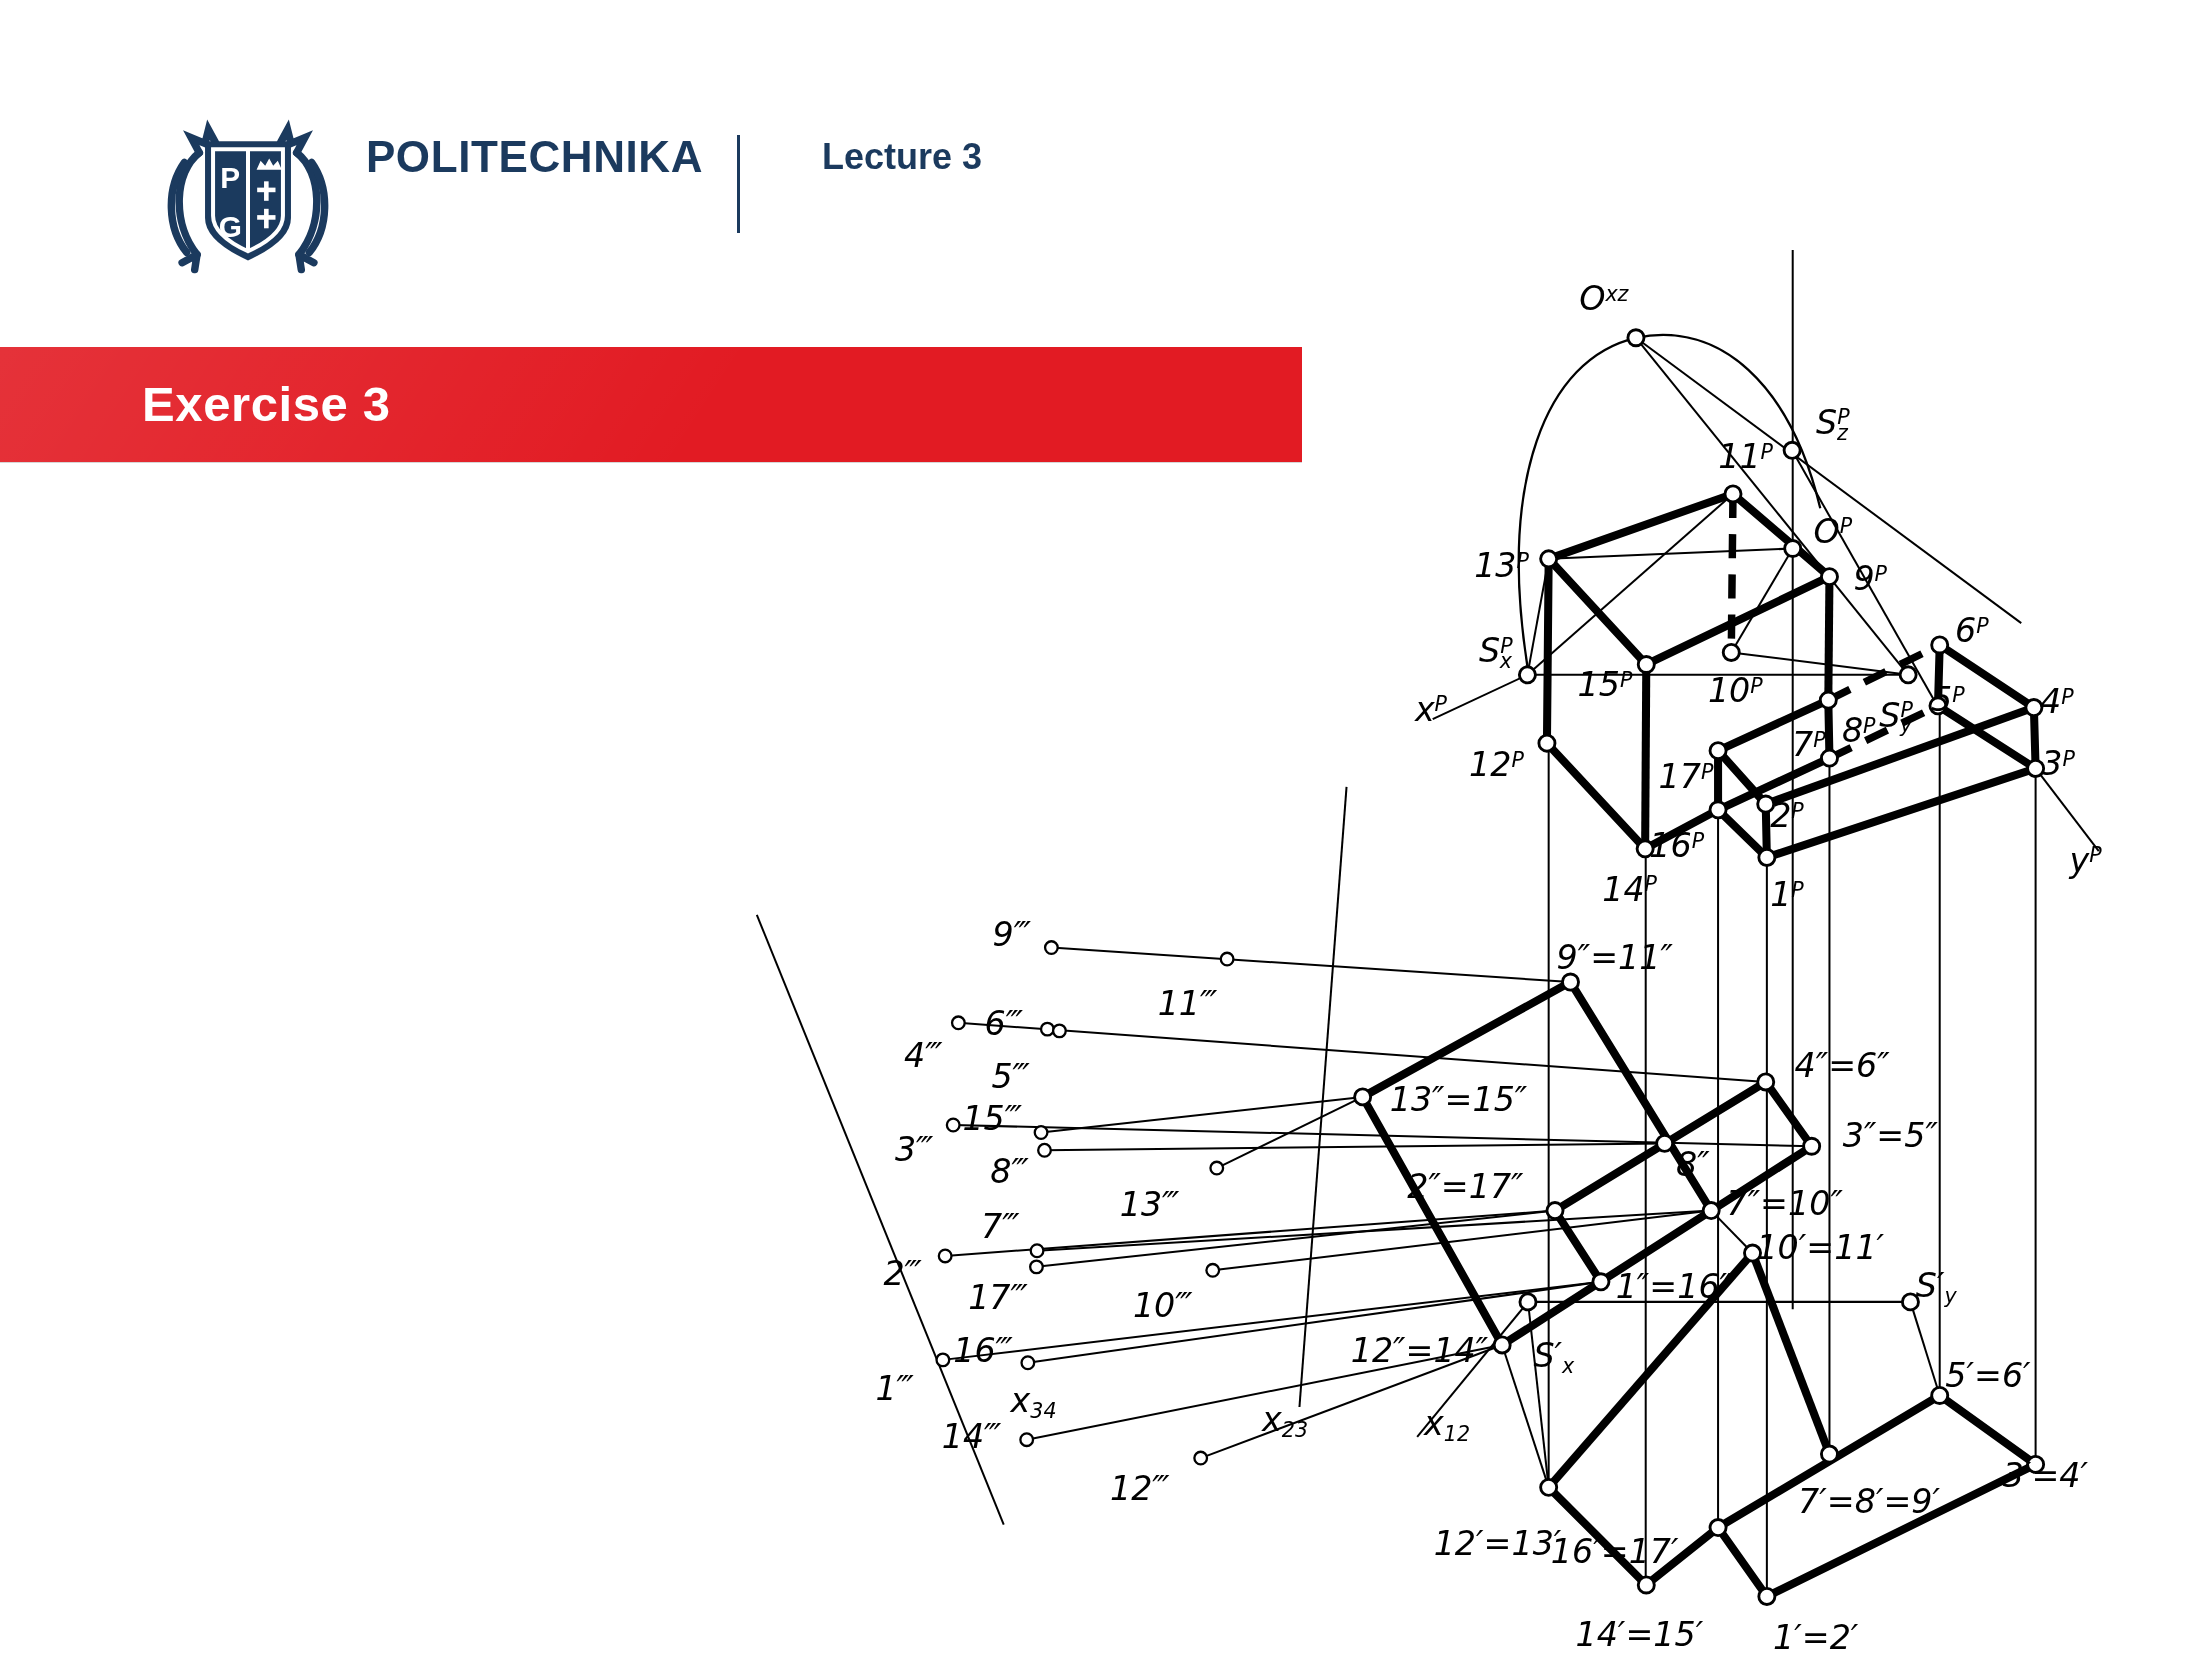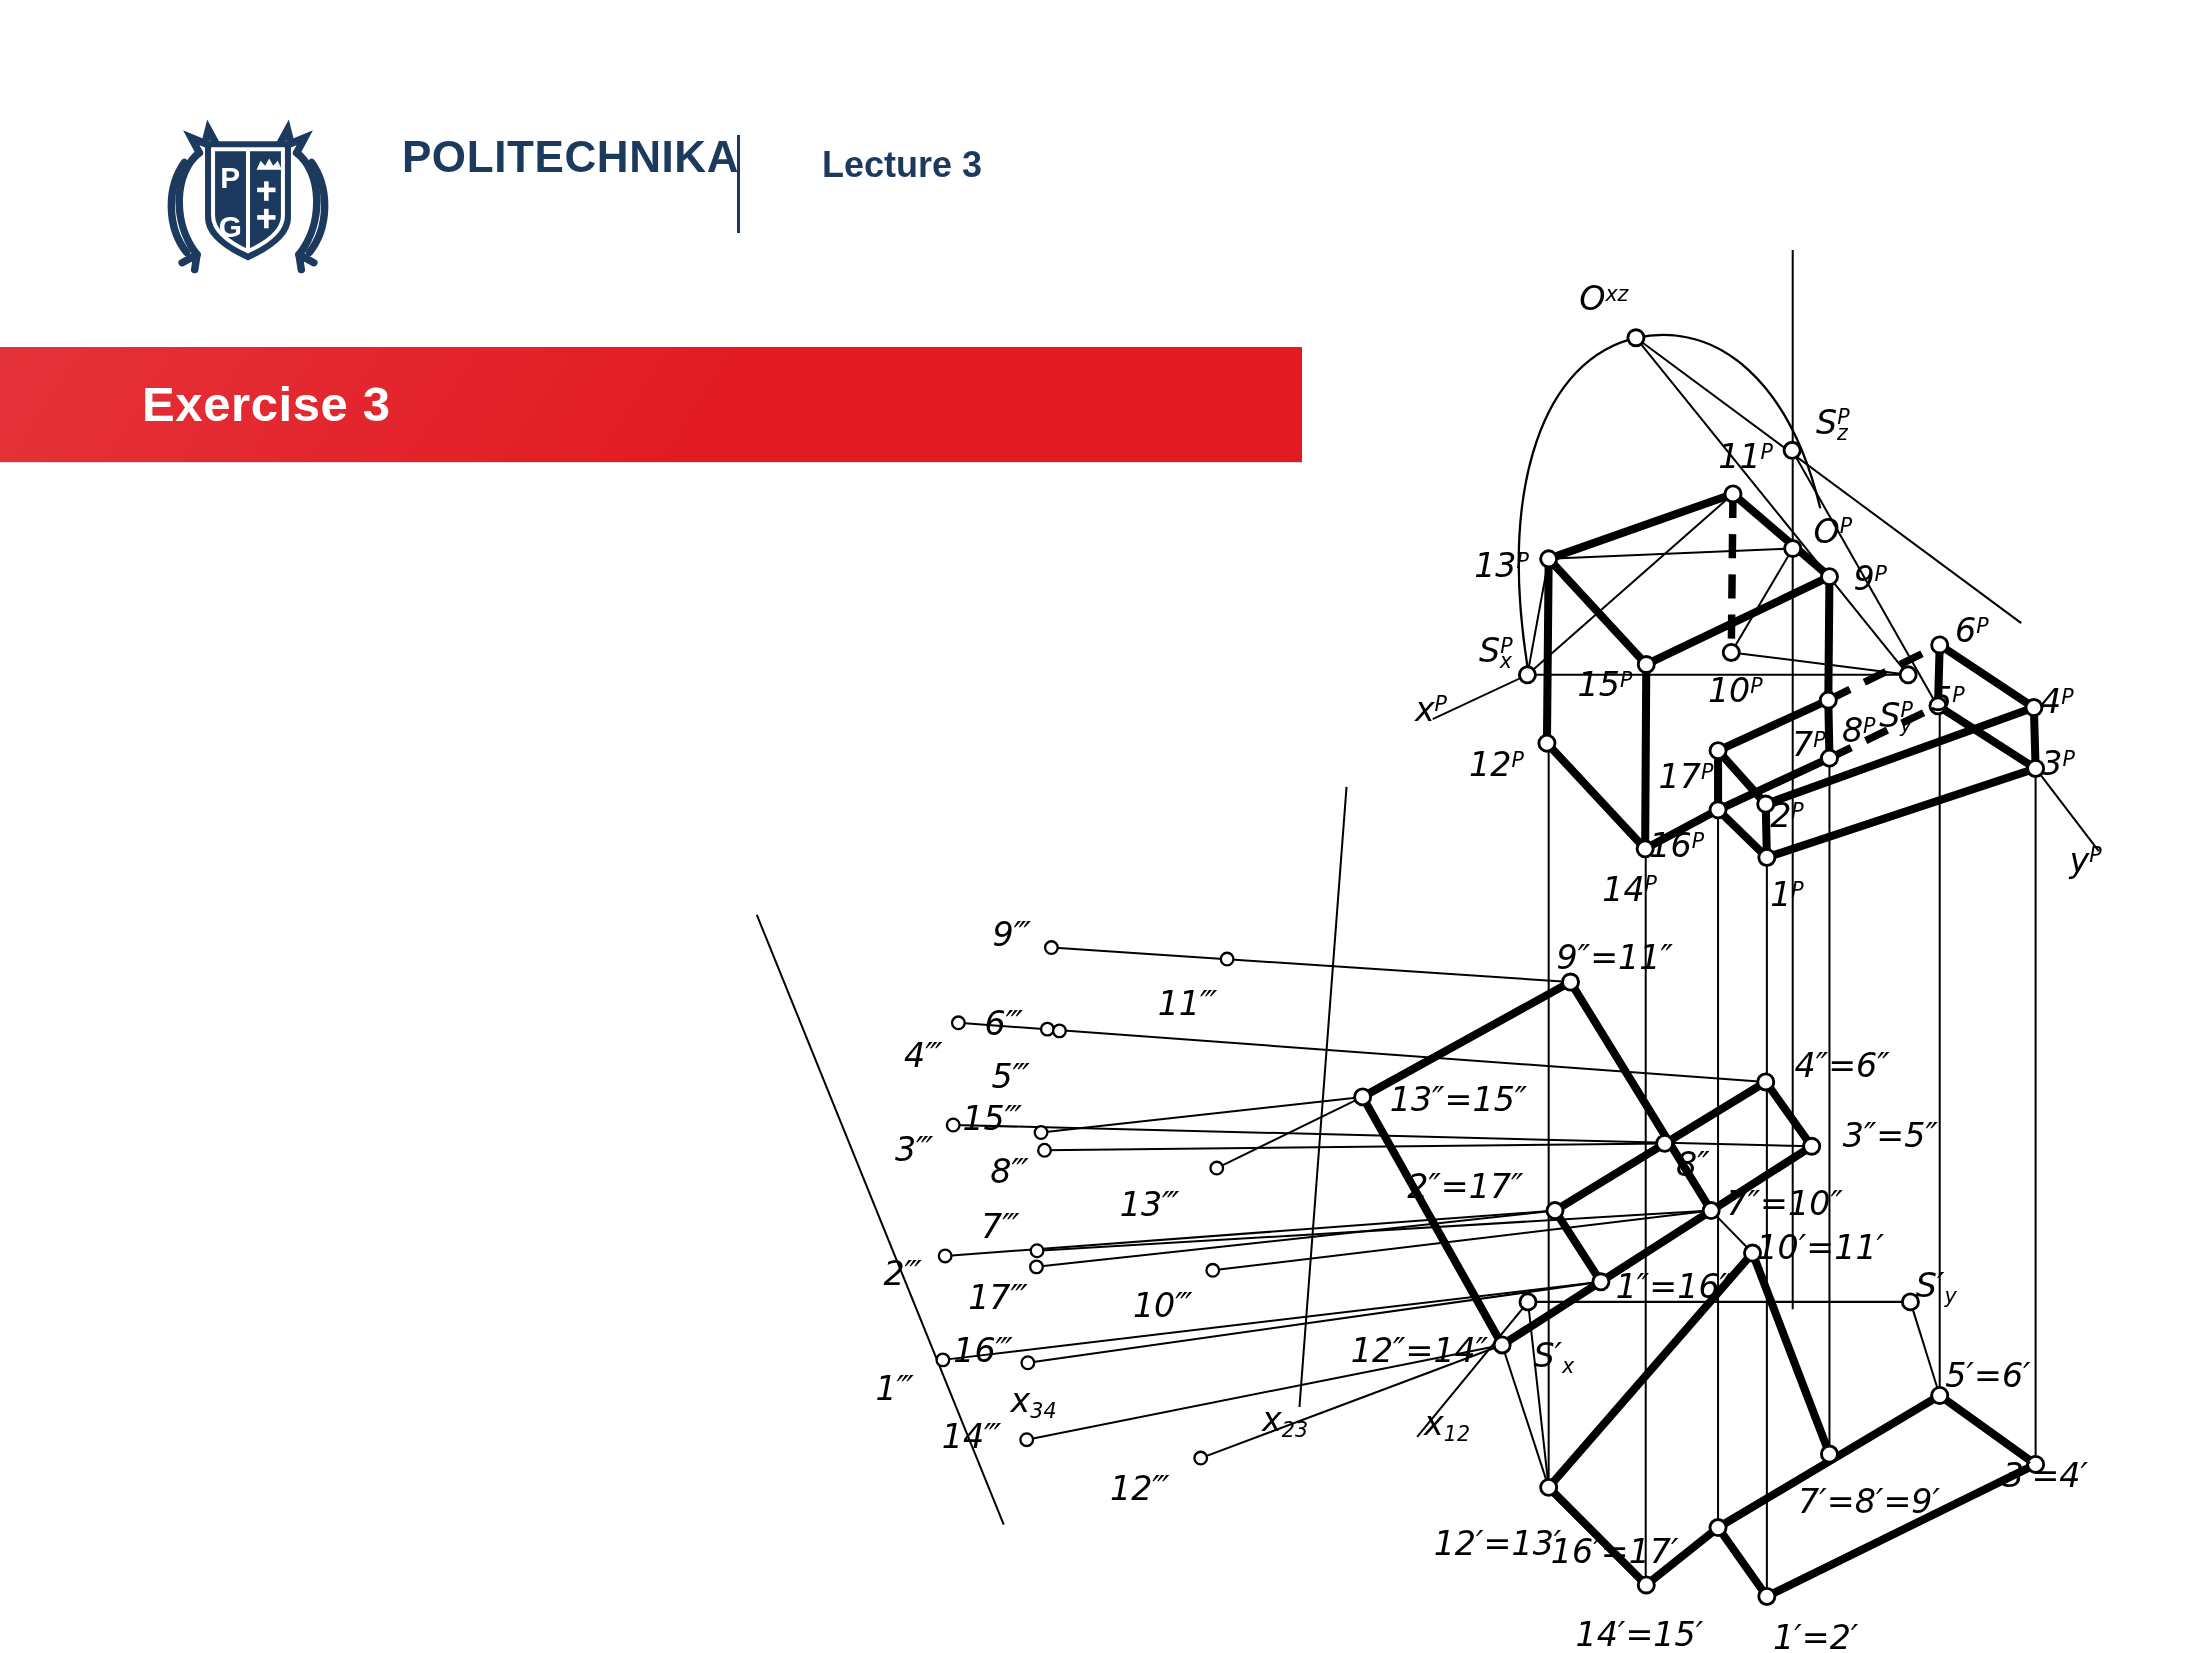--- a/index.html
+++ b/index.html
@@ -1,22 +1,22 @@
 <!DOCTYPE html>
 <html style="font-size:9.2px"><head>
 <meta charset="utf-8">
 <style>
   html,body{margin:0;padding:0;background:#ffffff;}
   .slide{position:relative;width:2205px;height:1654px;background:#fff;overflow:hidden;
          font-family:"Liberation Sans", sans-serif;}
   .hdr-logo{position:absolute;left:144px;top:108px;width:208px;height:173px;}
   .brand{position:absolute;left:362px;top:125px;width:345px;text-align:center;
-         color:#1b3a5e;font-weight:bold;font-size:44px;line-height:64px;letter-spacing:0.6px;margin-left:36px;}
+         color:#1b3a5e;font-weight:bold;font-size:44px;line-height:64px;letter-spacing:0.6px;}
   .hdr-divider{position:absolute;left:737px;top:135px;width:3.4px;height:98px;background:#1b3a5e;}
-  .lecture{position:absolute;left:822px;top:133px;color:#1b3a5e;font-weight:bold;
+  .lecture{position:absolute;left:822px;top:125px;color:#1b3a5e;font-weight:bold;
            font-size:36px;line-height:64px;}
   .banner{position:absolute;left:0;top:347px;width:1302px;height:115px;background:#e21b23;
           border-bottom:1.7px solid #d6d6d6;}
   .banner:after{content:"";position:absolute;inset:0;
           background:linear-gradient(123deg, rgba(255,255,255,0.10) 0%, rgba(255,255,255,0.0) 55%);}
   .banner span{position:absolute;left:142px;top:50%;transform:translateY(-52%);
           color:#fff;font-weight:bold;font-size:49px;letter-spacing:0.6px;}
   svg.draw{position:absolute;left:0;top:0;width:2205px;height:1654px;}
 </style>
 </head>

